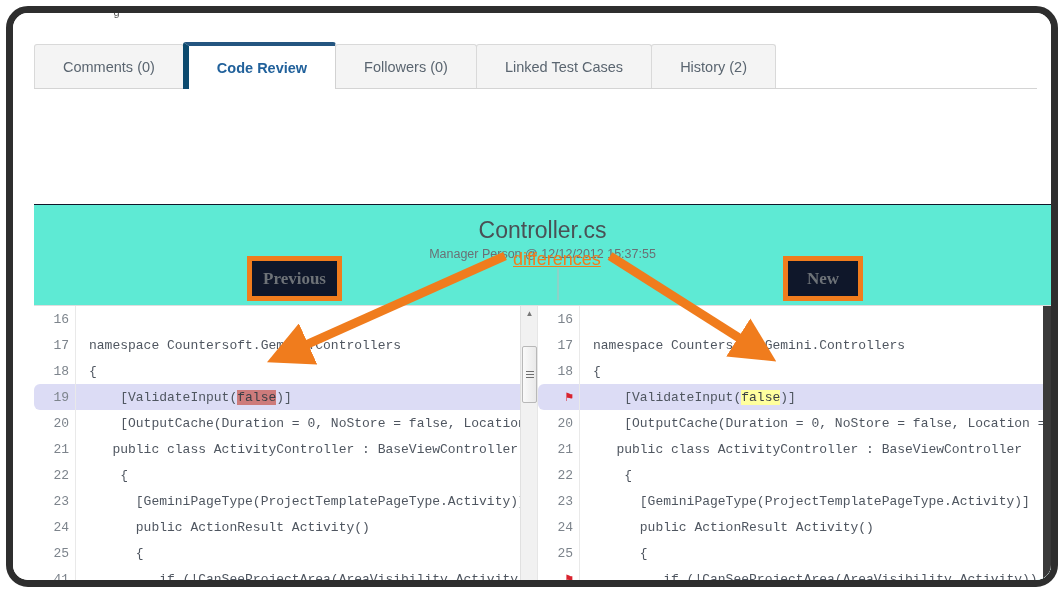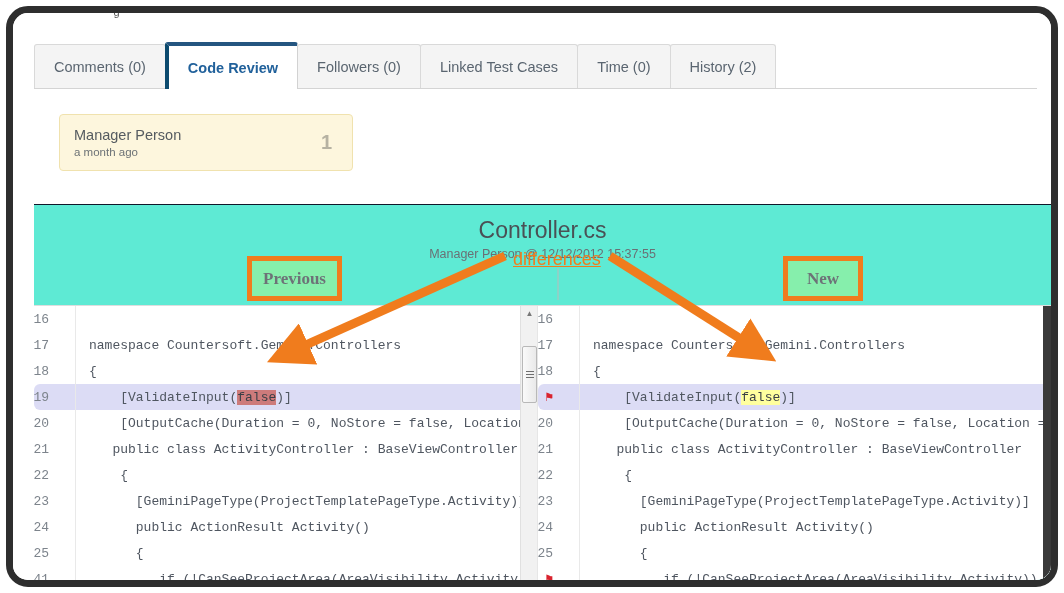--- a/index.html
+++ b/index.html
@@ -48,39 +48,39 @@
     left: 21px;
     top: 31px;
     right: 14px;
     height: 45px;
     border-bottom: 1px solid #d4d4d4;
     display: flex;
     align-items: flex-end;
   }
   .tab {
     height: 44px;
-    padding: 0 19px;
+    padding: 0 28px;
     display: flex;
     align-items: center;
     font-size: 14.5px;
     color: #5a6570;
     background: #f4f4f4;
     border: 1px solid #d9d9d9;
     border-bottom: none;
     margin-right: -1px;
     border-radius: 3px 3px 0 0;
     white-space: nowrap;
     cursor: pointer;
   }
   .tab.active {
     background: #ffffff;
     color: #21619b;
     font-weight: bold;
     border-top: 4px solid #245580;
-    border-left: 4px solid #0c4a6e;
+    border-left: 6px solid #0c4a6e;
     border-right: 1px solid #d2d2d2;
     height: 47px;
     position: relative;
     z-index: 3;
     margin-bottom: -1px;
   }
 
   
   .comment-card {
     position: absolute;
@@ -164,21 +164,21 @@
     font-family: "Liberation Mono", monospace;
     font-size: 13px;
     color: #4f5660;
     white-space: pre;
   }
   .code-line.hl { background: #dcdcf5; border-radius: 6px; }
   .gutter {
     width: 42px;
     min-width: 42px;
     text-align: right;
-    padding-right: 26px;
+    padding-right: 6px;
     color: #7d848c;
     border-right: 1px solid #e9e9e9;
     font-family: "Liberation Mono", monospace;
     font-size: 13px;
     background: transparent;
     display: flex;
     justify-content: flex-end;
     align-items: center;
     height: 26px;
   }
@@ -252,21 +252,21 @@
     bottom: 0;
     width: 8px;
     background: #3a3a3a;
     z-index: 6;
   }
 
   
   .anno { position: absolute; z-index: 40; }
   .anno-box {
     border: 5px solid #f07c1d;
-    background: #86efac;
+    background: #0f172a;
     display: flex;
     align-items: center;
     justify-content: center;
     font-size: 17px;
     font-weight: bold;
     color: #6d7277;
     font-family: "Liberation Serif", serif;
   }
   .box-prev { left: 247px; top: 256px; width: 95px; height: 45px; }
   .box-new  { left: 783px; top: 256px; width: 80px; height: 45px; }
@@ -296,31 +296,23 @@
 <div class="window-frame">
   <div class="frame-inner">
 
     <div class="top-glyph">°g</div>
 
     <div class="tabbar" id="tabbar">
         <div class="tab">Comments (0)</div>
         <div class="tab active">Code Review</div>
         <div class="tab">Followers (0)</div>
         <div class="tab">Linked Test Cases</div>
-        <div class="tab">Time (0)</div>
         <div class="tab">History (2)</div>
       </div>
 
-    <div class="comment-card">
-      <div class="comment-meta">
-        <div class="comment-author">Manager Person</div>
-        <div class="comment-time">a month ago</div>
-      </div>
-      <div class="comment-count">1</div>
-    </div>
 
     <div class="diff-panel">
       <div class="diff-header">
         <div class="diff-title">Controller.cs</div>
         <div class="diff-subtitle">Manager Person @ 12/12/2012 15:37:55</div>
       </div>
 
       <div class="code-area">
         <div class="code-pane pane-left">
           <div id="left-lines">

